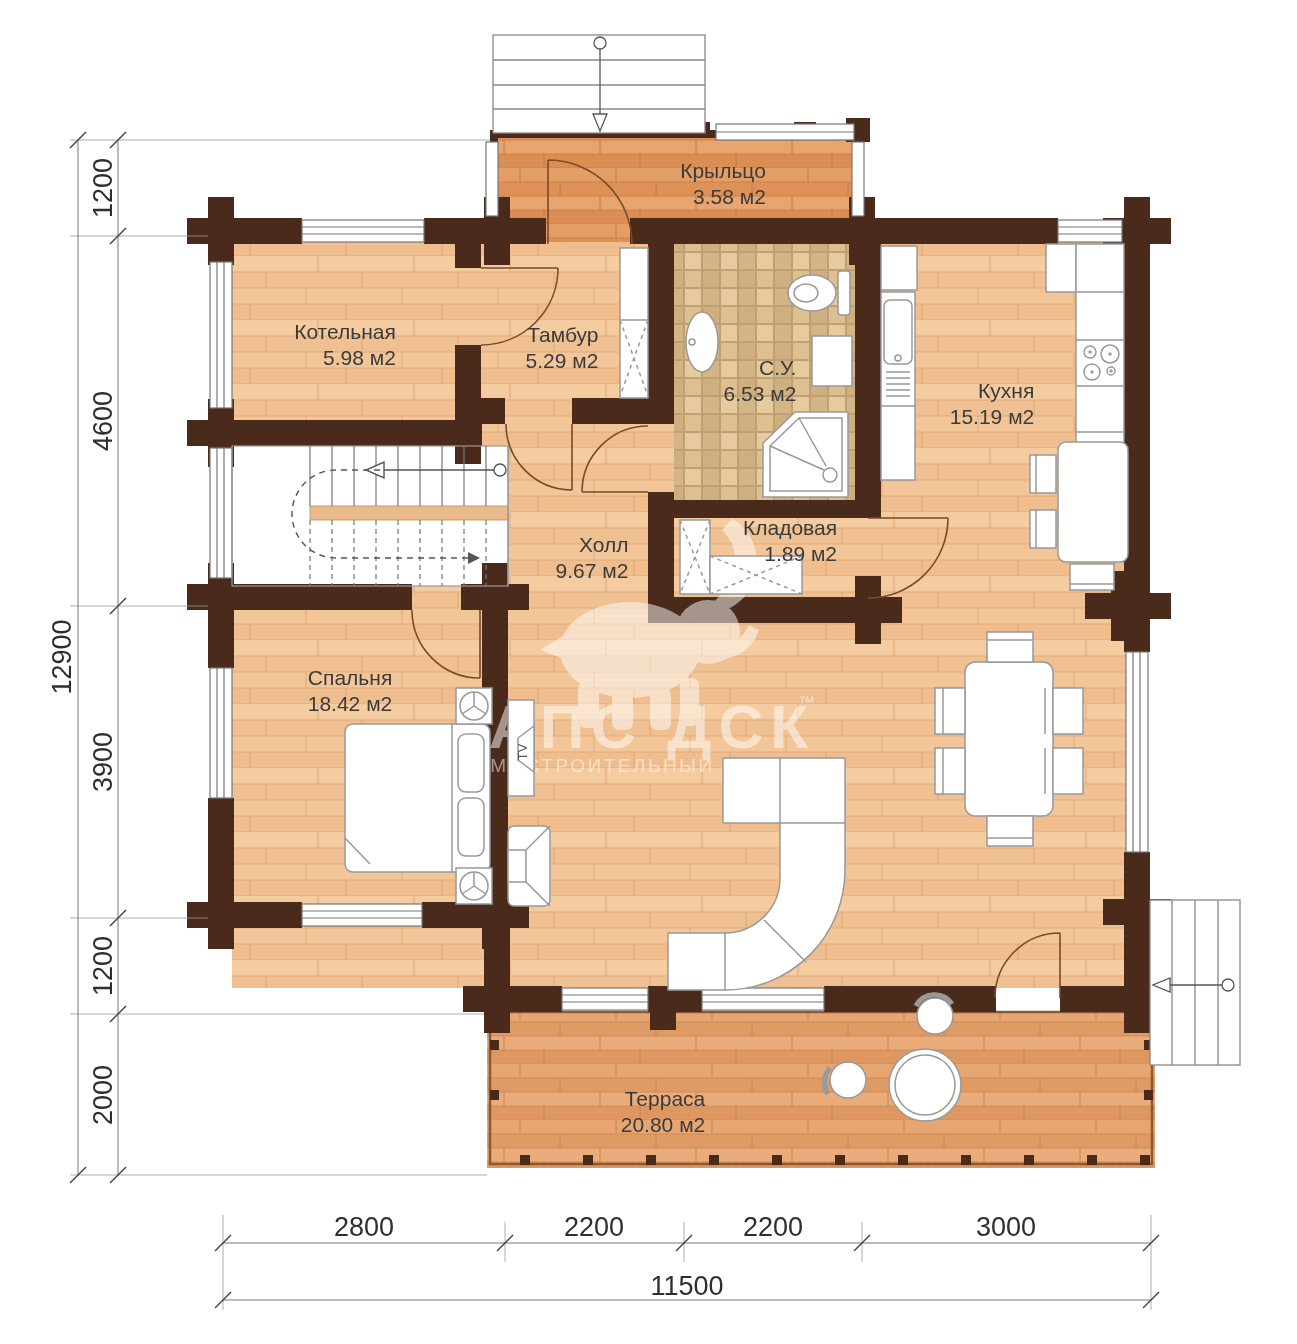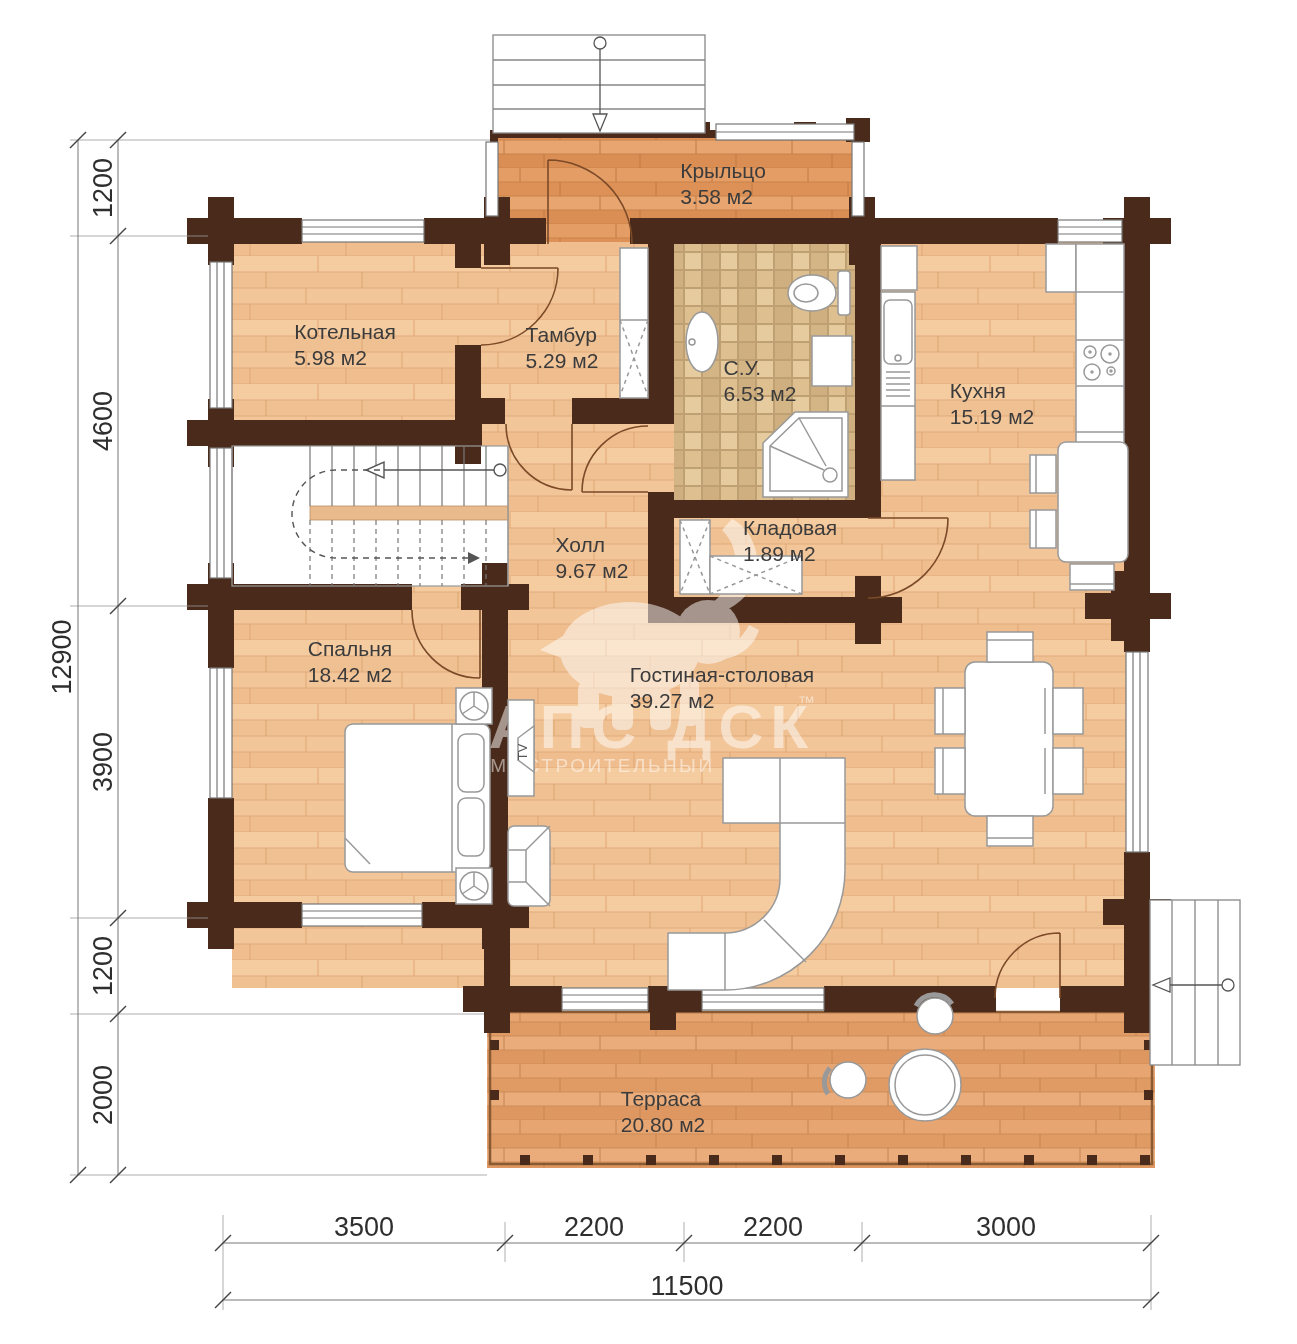--- a/index.html
+++ b/index.html
@@ -1,19 +1,19 @@
 <!DOCTYPE html>
 <html><head>
 <meta charset="utf-8">
 <style>
   html,body{margin:0;padding:0;background:#ffffff;}
   #stage{position:relative;width:1297px;height:1344px;background:#ffffff;overflow:hidden;
          font-family:"Liberation Sans","DejaVu Sans",sans-serif;}
   #plan-svg{position:absolute;left:0;top:0;}
-  .room-label{position:absolute;transform:translate(-50%,-50%);text-align:left;
+  .room-label{position:absolute;transform:translate(-50%,-50%);text-align:right;
               color:#3b3b3b;font-size:21px;line-height:26px;white-space:nowrap;z-index:5;}
   .dim-label{position:absolute;transform:translate(-50%,-50%);color:#2e2e2e;
              font-size:27px;white-space:nowrap;z-index:5;}
   .dim-label.vert{transform:translate(-50%,-50%) rotate(-90deg);}
 </style>
 </head>
 <body>
 
 <div id="stage">
 
@@ -511,39 +511,35 @@
   <div>15.19 м2</div>
 </div>
 <div class="room-label" style="left:592px;top:558px">
   <div>Холл</div>
   <div>9.67 м2</div>
 </div>
 <div class="room-label" style="left:790px;top:541px">
   <div>Кладовая</div>
   <div>1.89 м2</div>
 </div>
-<div class="room-label" style="left:350px;top:662px">
+<div class="room-label" style="left:350px;top:691px">
   <div>Спальня</div>
   <div>18.42 м2</div>
-</div>
-<div class="room-label" style="left:722px;top:688px">
-  <div>Гостиная-столовая</div>
-  <div>39.27 м2</div>
 </div>
 <div class="room-label" style="left:663px;top:1112px">
   <div>Терраса</div>
   <div>20.80 м2</div>
 </div>
 
 <div class="dim-label vert" style="left:103px;top:188px">1200</div>
 <div class="dim-label vert" style="left:103px;top:421px">4600</div>
 <div class="dim-label vert" style="left:103px;top:762px">3900</div>
 <div class="dim-label vert" style="left:103px;top:966px">1200</div>
 <div class="dim-label vert" style="left:103px;top:1095px">2000</div>
 <div class="dim-label vert" style="left:62px;top:657px">12900</div>
 
-<div class="dim-label" style="left:364px;top:1227px">3500</div>
+<div class="dim-label" style="left:364px;top:1227px">2800</div>
 <div class="dim-label" style="left:594px;top:1227px">2200</div>
 <div class="dim-label" style="left:773px;top:1227px">2200</div>
 <div class="dim-label" style="left:1006px;top:1227px">3000</div>
 <div class="dim-label" style="left:687px;top:1286px">11500</div>
 
 </div>
 
 </body></html>

